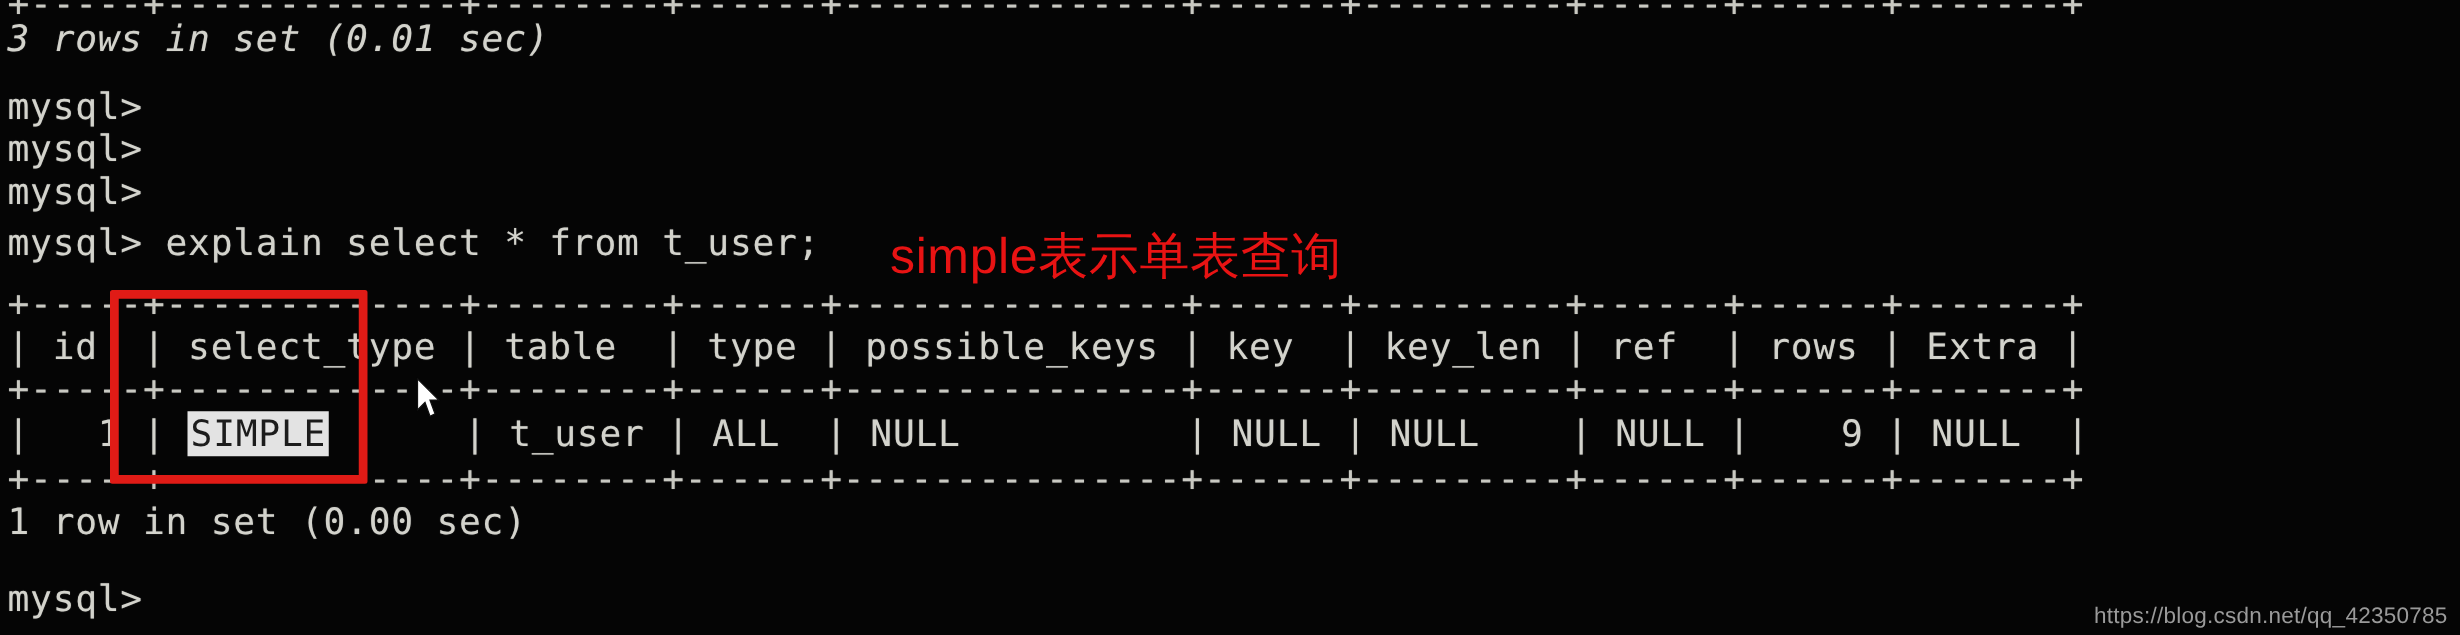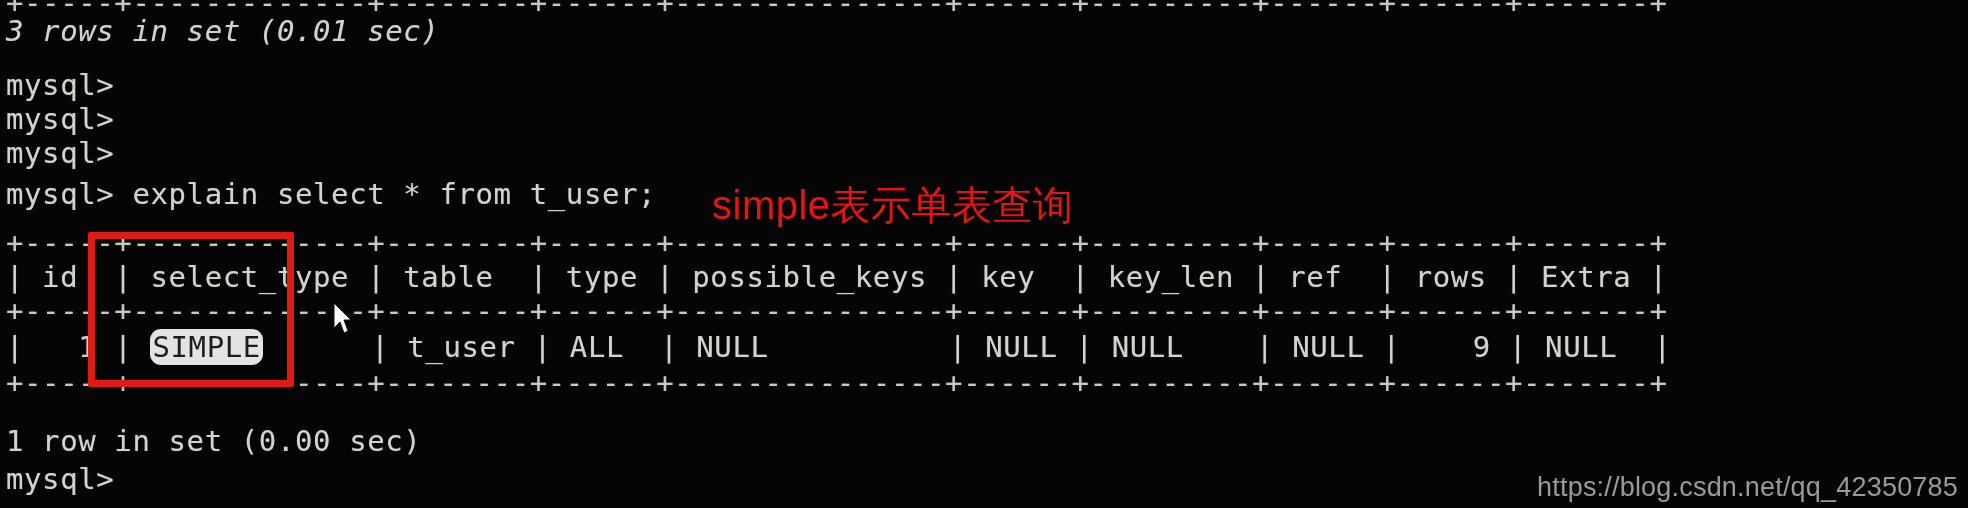--- a/index.html
+++ b/index.html
@@ -54,21 +54,20 @@
   .clip-top .term-line {
     top: -14px;
   }
 
   
   .selected-token {
     background: #e3e3e3;
     color: #1c1c1c;
     text-shadow: none;
     padding: 1px 2px;
-    border-radius: 11px;
   }
 
   
   #annotation {
     position: absolute;
     left: 712px;
     top: 188px;
     font-family: "Liberation Sans", "DejaVu Sans", sans-serif;
     font-size: 40px;
     line-height: 34px;
@@ -99,21 +98,21 @@
     height: 34px;
     pointer-events: none;
   }
 
   
   #watermark {
     position: absolute;
     right: 10px;
     bottom: 5px;
     font-family: "Liberation Sans", "DejaVu Sans", sans-serif;
-    font-size: 27px;
+    font-size: 18px;
     color: #9a9a9a;
     letter-spacing: 0.2px;
     white-space: pre;
   }
 </style>
 </head>
 <body>
 
 <div id="terminal">
 
@@ -132,21 +131,21 @@
   <div class="term-line rule" style="top:226px;">+-----+-------------+--------+------+---------------+------+---------+------+------+-------+</div>
 
   <div class="term-line" style="top:260px;">| id  | select_type | table  | type | possible_keys | key  | key_len | ref  | rows | Extra |</div>
 
   <div class="term-line rule" style="top:294px;">+-----+-------------+--------+------+---------------+------+---------+------+------+-------+</div>
 
   <div class="term-line" style="top:330px;"><span>|   1 | </span><span class="selected-token">SIMPLE</span><span>      | t_user | ALL  | NULL          | NULL | NULL    | NULL |    9 | NULL  |</span></div>
 
   <div class="term-line rule" style="top:366px;">+-----+-------------+--------+------+---------------+------+---------+------+------+-------+</div>
 
-  <div class="term-line" style="top:400px;margin-top:24px;">1 row in set (0.00 sec)</div>
+  <div class="term-line" style="top:400px;">1 row in set (0.00 sec)</div>
 
   <div class="term-line" style="top:462px;">mysql&gt;</div>
 
   <div id="annotation">simple表示单表查询</div>
 
   <div id="highlight-box"></div>
 
   <svg id="cursor" viewBox="0 0 20 34">
     <polygon points="1,1 1,26 7,20 11,31 15,29 11,18 18,18" fill="#ffffff" stroke="#111111" stroke-width="1"></polygon>
   </svg>

